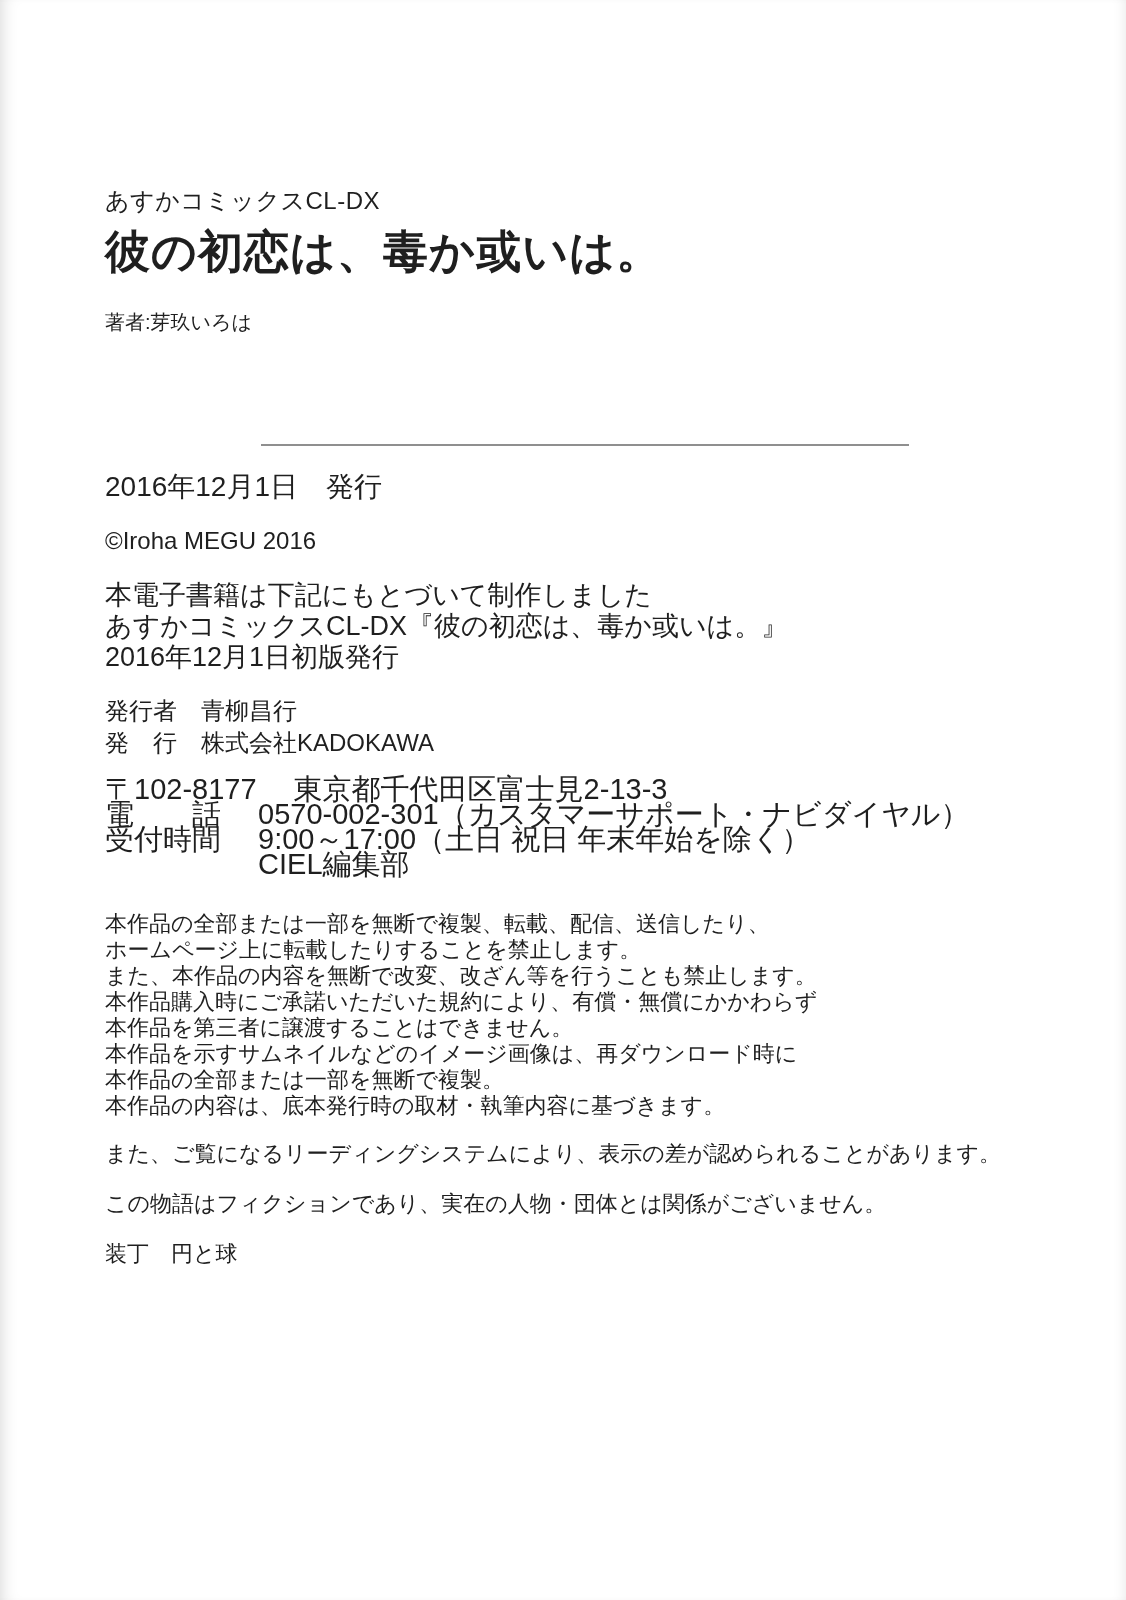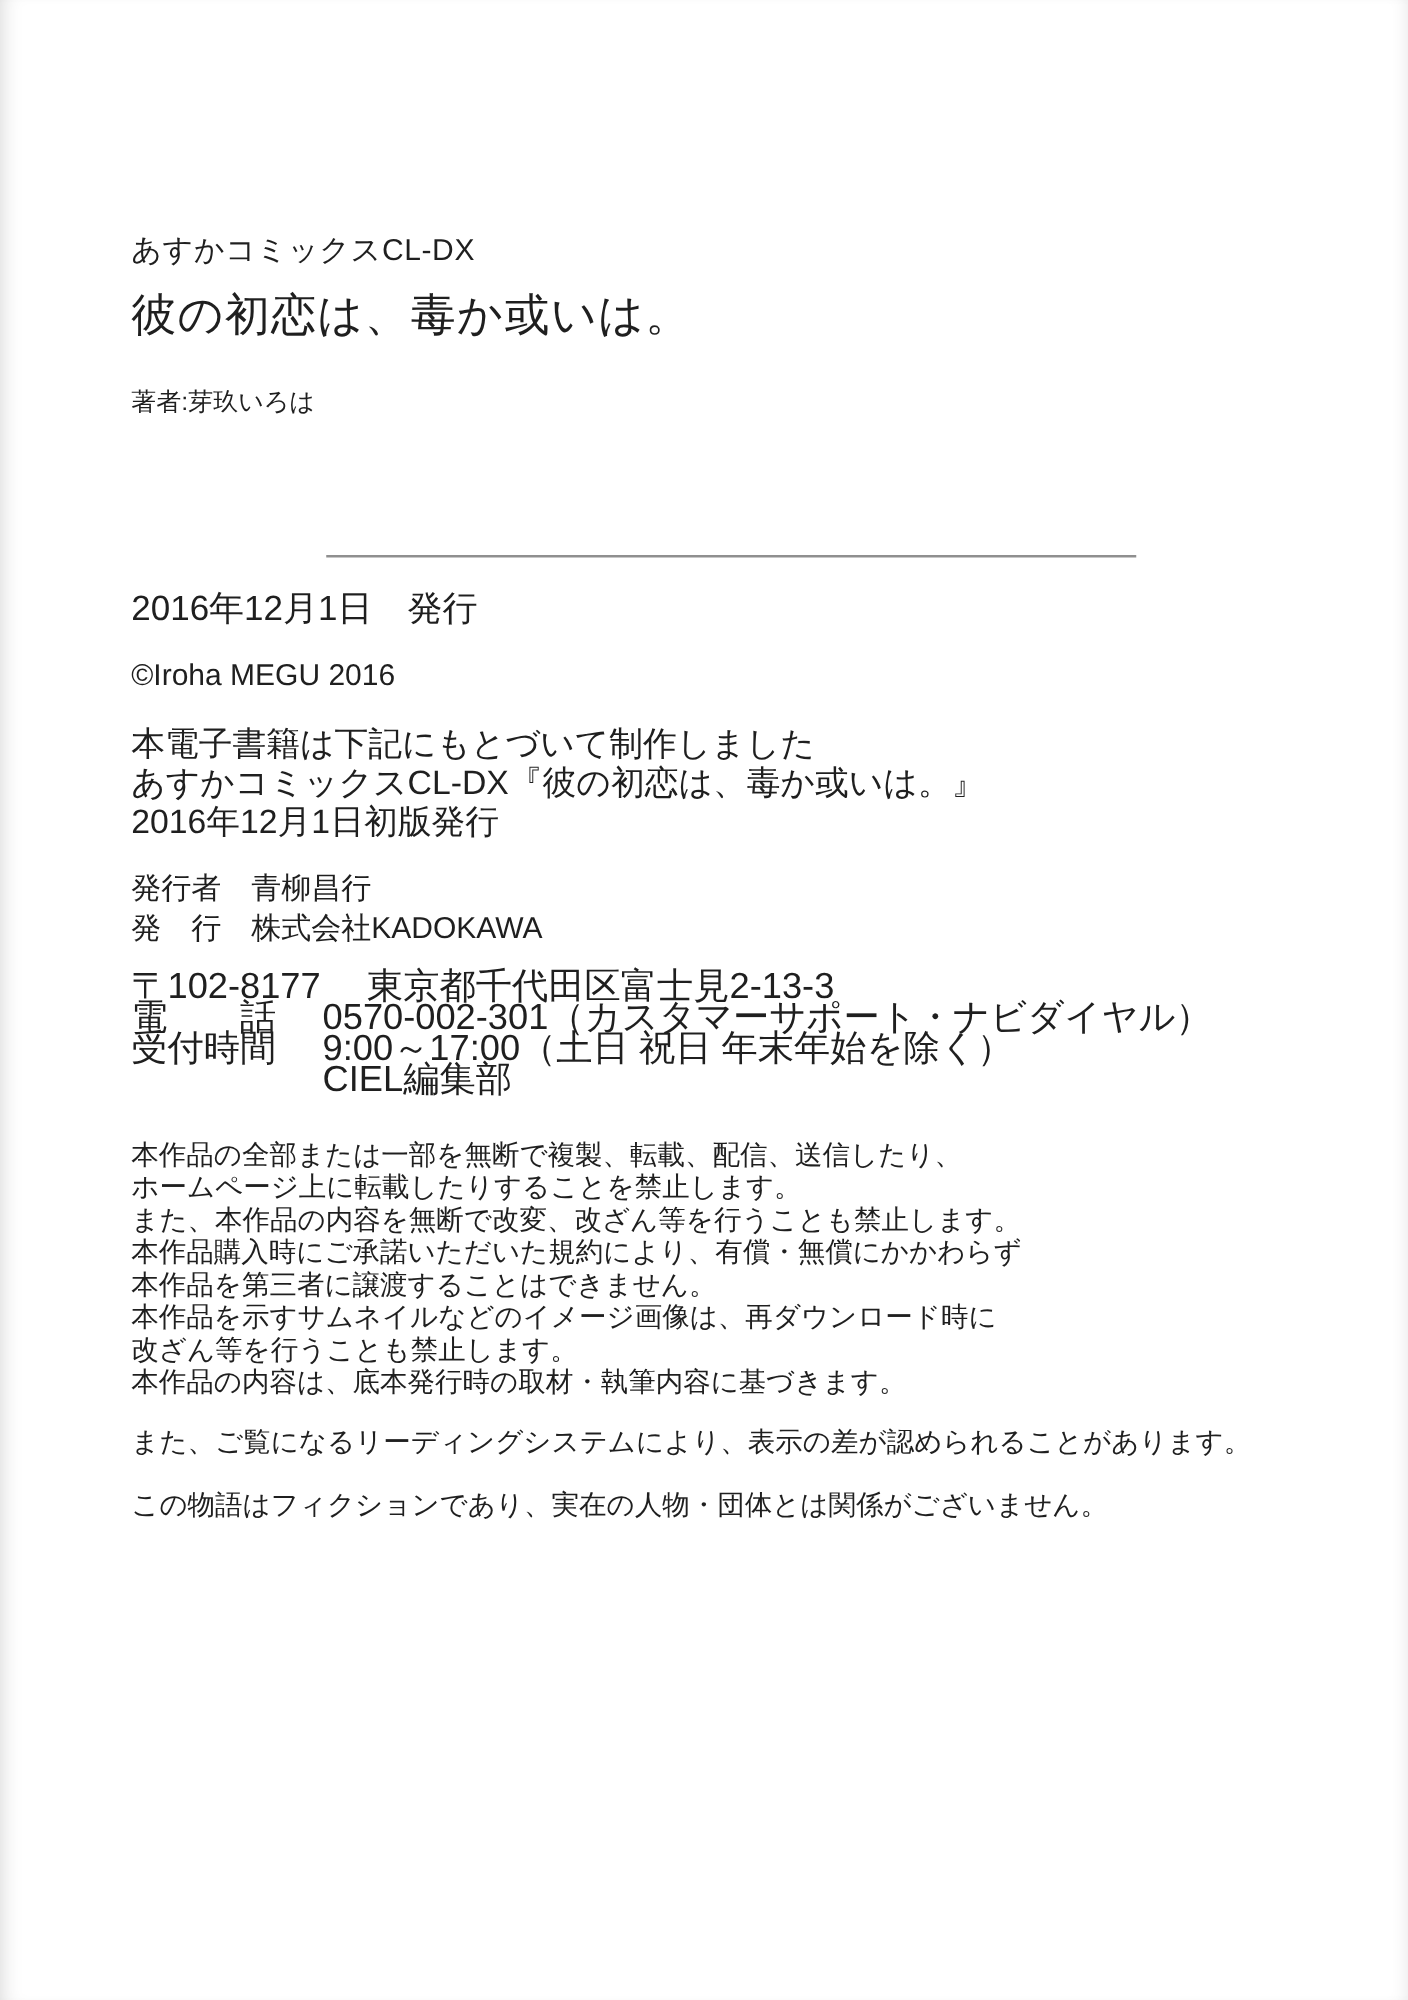--- a/index.html
+++ b/index.html
@@ -30,23 +30,23 @@
   .line{ white-space:pre; }
 
   .imprint{
     margin-top:186px;
     font-size:24px;
     line-height:30px;
     letter-spacing:0.5px;
   }
   .title{
     margin-top:8px;
-    font-size:36px;
+    font-size:45px;
     line-height:56px;
-    font-weight:normal;
+    font-weight:bold;
     letter-spacing:1px;
   }
   .author{
     margin-top:24px;
     font-size:20px;
     line-height:36px;
     font-weight:500;
   }
   .divider{
     margin-top:104px;
@@ -142,22 +142,23 @@
   </div>
 
 
   <div class="legal">
     <div class="line">本作品の全部または一部を無断で複製、転載、配信、送信したり、</div>
     <div class="line">ホームページ上に転載したりすることを禁止します。</div>
     <div class="line">また、本作品の内容を無断で改変、改ざん等を行うことも禁止します。</div>
     <div class="line">本作品購入時にご承諾いただいた規約により、有償・無償にかかわらず</div>
     <div class="line">本作品を第三者に譲渡することはできません。</div>
     <div class="line">本作品を示すサムネイルなどのイメージ画像は、再ダウンロード時に</div>
-    <div class="line">改ざん等を行うことも禁止します。</div>
+    <div class="line">本作品の全部または一部を無断で複製。</div>
     <div class="line">本作品の内容は、底本発行時の取材・執筆内容に基づきます。</div>
   </div>
 
   <div class="reading-note line">また、ご覧になるリーディングシステムにより、表示の差が認められることがあります。</div>
 
   <div class="fiction-note line">この物語はフィクションであり、実在の人物・団体とは関係がございません。</div>
 
+  <div class="design-credit line">装丁　円と球</div>
 
 </div>
 
 </body></html>

